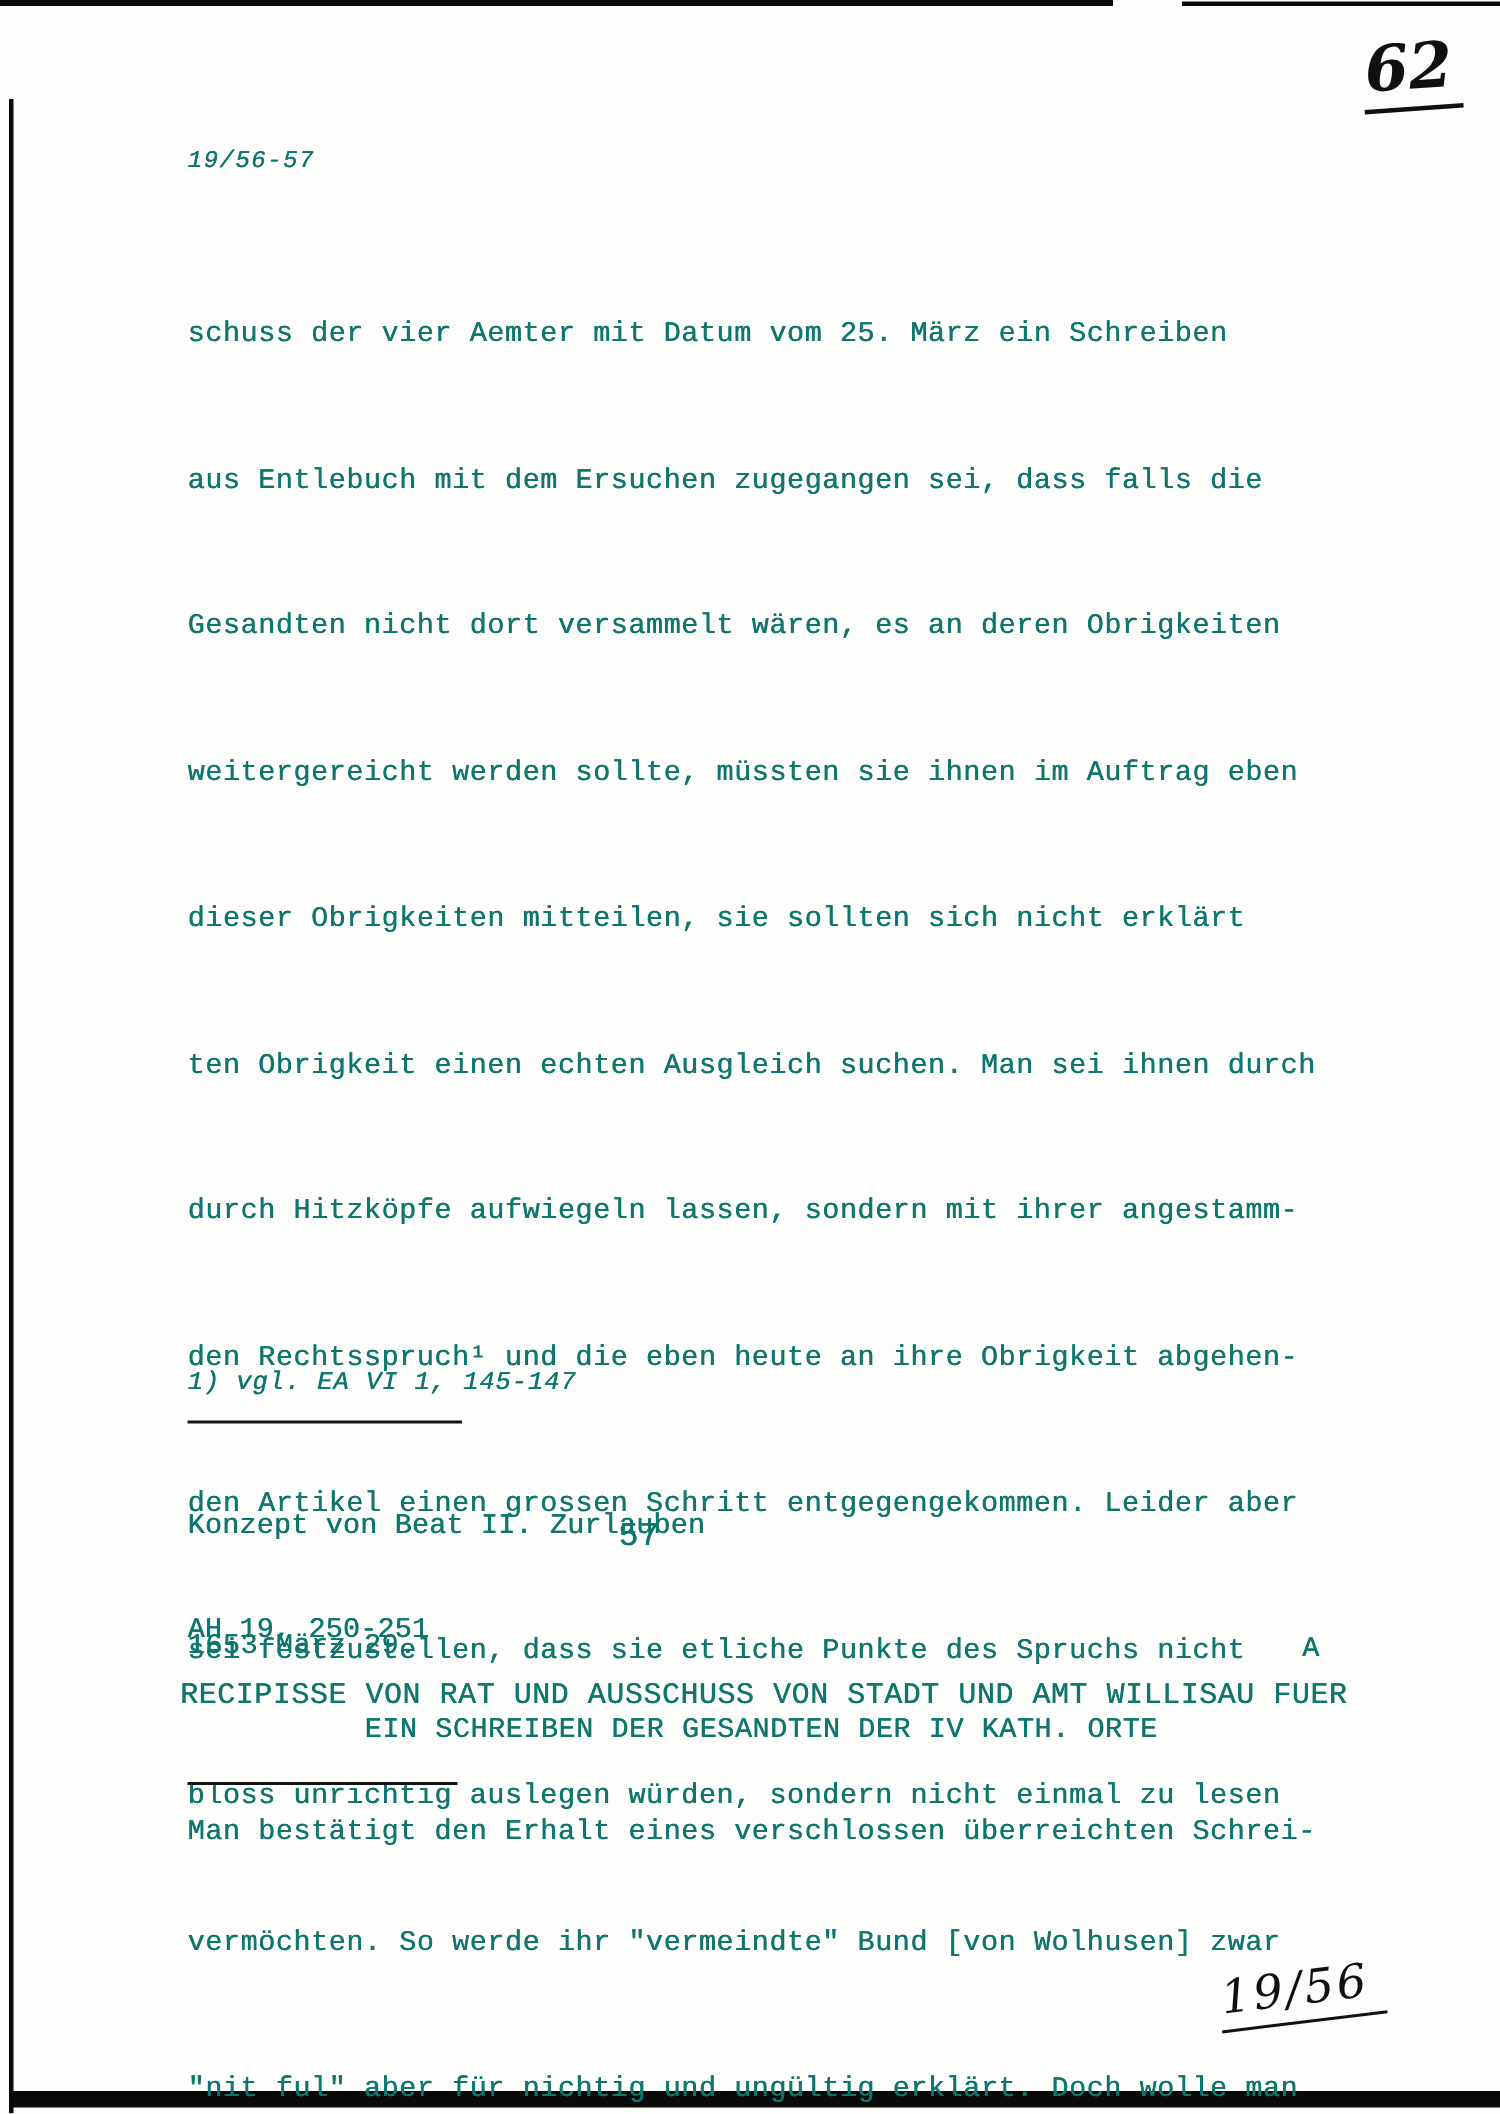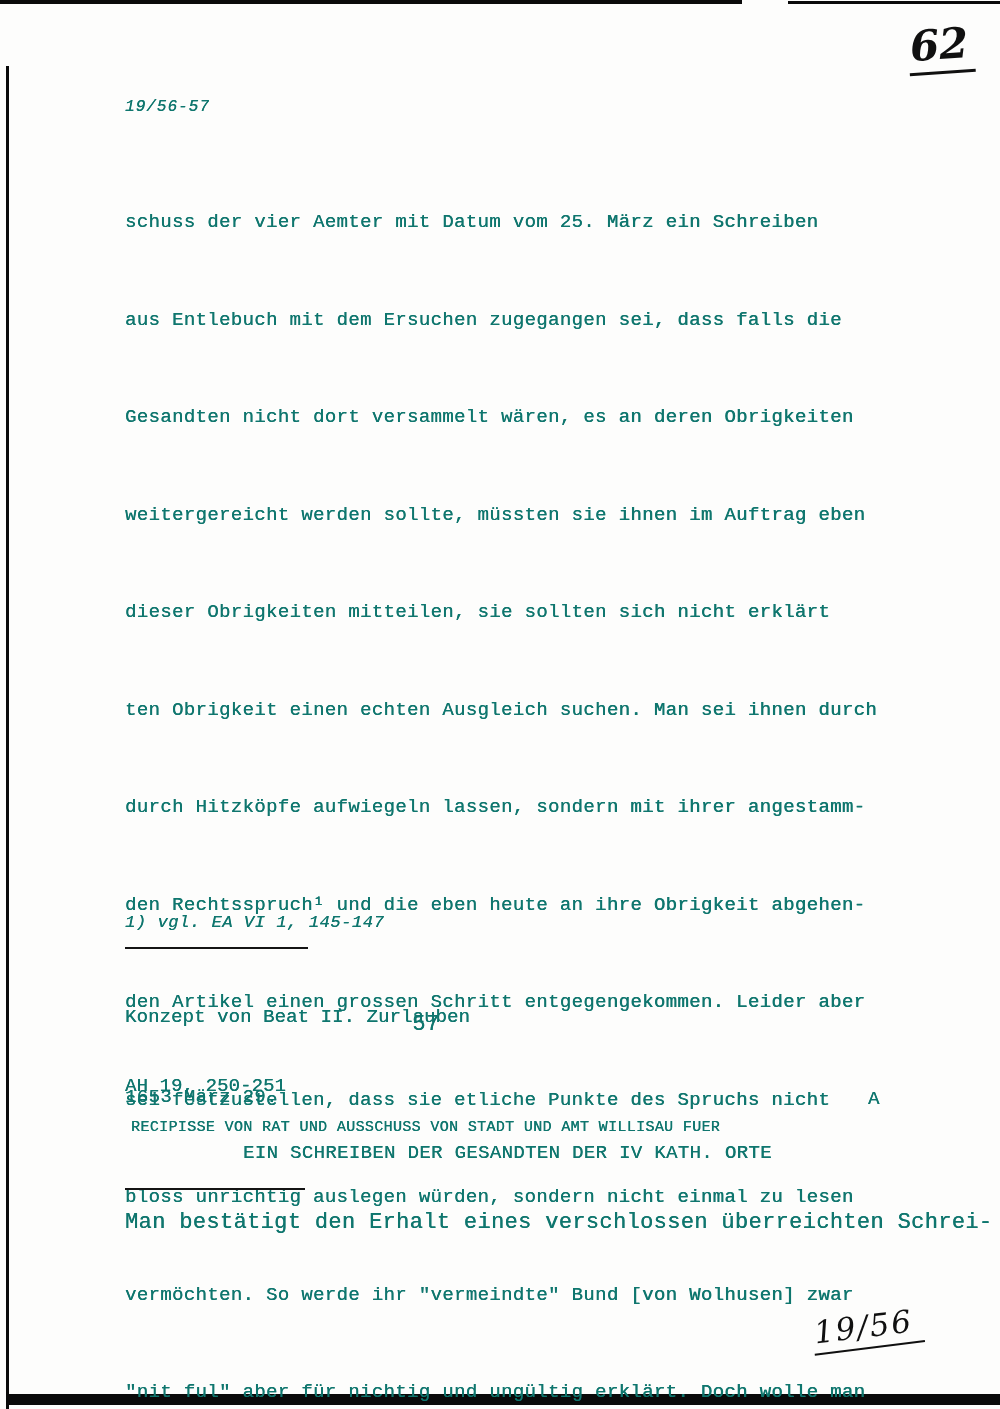--- a/index.html
+++ b/index.html
@@ -98,32 +98,32 @@
     left: 125px; top: 1086px;
     font-size: 19px;
     letter-spacing: 0.35px;
   }
   .entry-letter {
     left: 868px; top: 1088px;
     font-size: 19px;
     letter-spacing: 0.35px;
   }
   .title-1 {
-    left: 131px; top: 1119px;
-    font-size: 15px;
+    left: 120px; top: 1119px;
+    font-size: 20px;
     letter-spacing: 0.35px;
   }
   .title-2 {
     left: 243px; top: 1142px;
     font-size: 19px;
     letter-spacing: 0.35px;
   }
   .entry-body {
     left: 125px; top: 1210px;
-    font-size: 22px;
+    font-size: 19px;
     letter-spacing: 0.35px;
   }
 </style>
 </head>
 <body>
 
 <div id="page">
 
   <div class="abs border-top-a"></div>
   <div class="abs border-top-b"></div>

